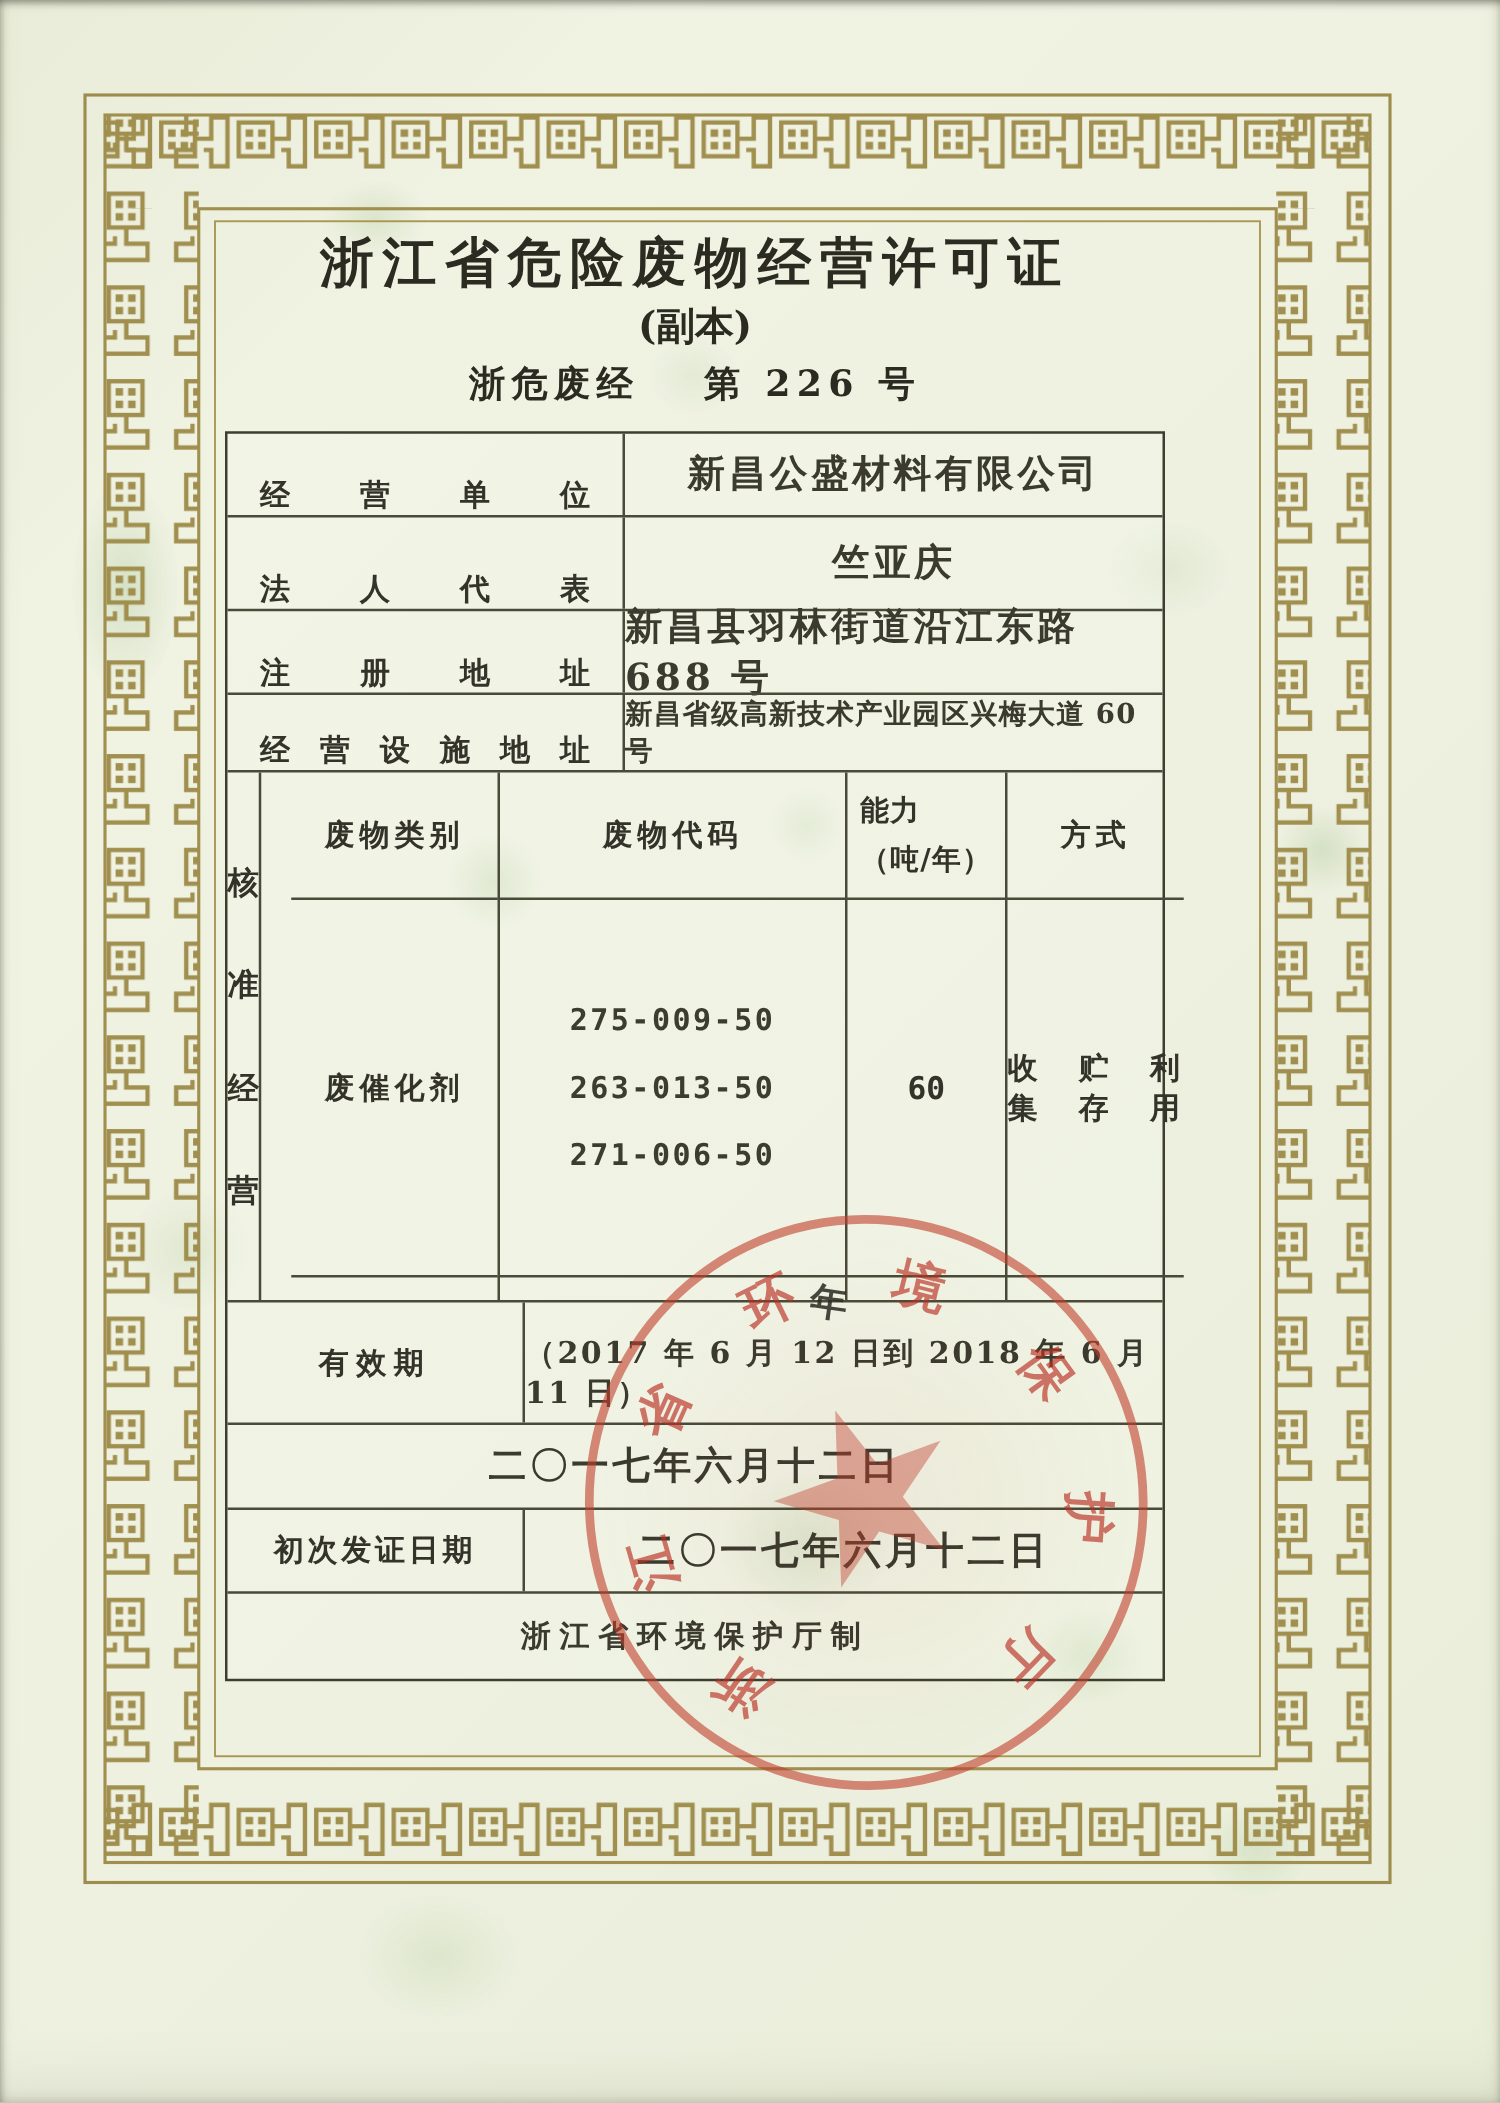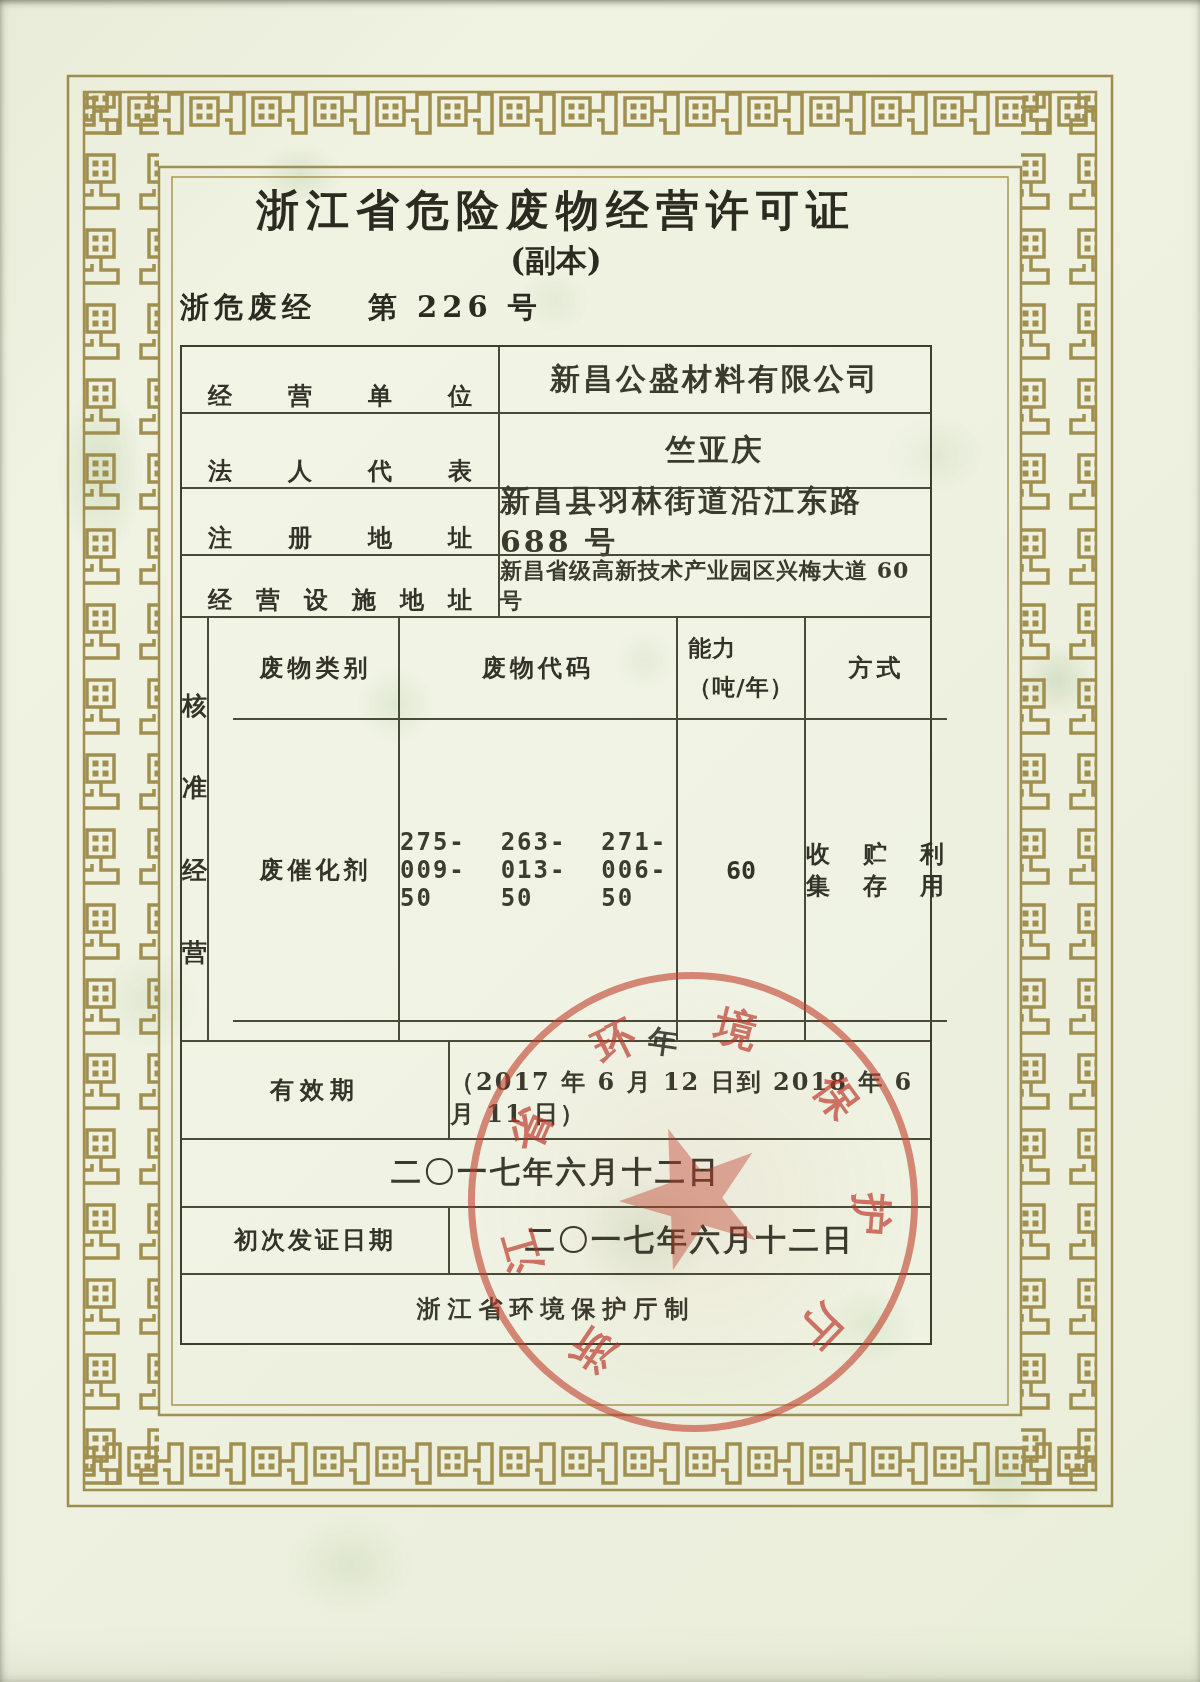--- a/index.html
+++ b/index.html
@@ -38,40 +38,40 @@
     position:absolute; left:180px; top:182px; width:752px; z-index:4;
     text-align:center; font-size:43px; font-weight:bold; letter-spacing:7px;
     color:#2b2b21;
   }
   .subtitle{
     position:absolute; left:180px; top:240px; width:752px; z-index:4;
     text-align:center; font-size:31px; font-weight:bold; color:#2b2b21;
   }
   .serial-row{
     position:absolute; left:180px; top:288px; width:752px; z-index:4;
-    display:flex; justify-content:flex-start; gap:52px;
+    display:flex; justify-content:center; gap:52px;
     font-size:29px; font-weight:bold; color:#2b2b21; letter-spacing:5px;
   }
 
   .ctable{
     position:absolute; left:180px; top:345px; width:752px; height:1000px; z-index:4;
     border:2.5px solid #3e3e2e; box-sizing:border-box;
     display:flex; flex-direction:column;
     background:rgba(248,250,240,.25);
   }
   .trow{display:flex; box-sizing:border-box;}
   .trow + .trow{border-top:2px solid #4a4a38;}
   .lcell{
     box-sizing:border-box; border-right:2px solid #4a4a38;
     display:flex; align-items:center; font-size:24px; font-weight:bold;
     color:#33332a;
   }
   .lcell.w-top{width:318px; padding:0 26px;align-items:flex-end;}
   .lcell.w-top span{display:block; width:100%; text-align:justify; text-align-last:justify; text-justify:inter-character;}
-  .lcell.w-bot{width:268px; justify-content:center; letter-spacing:6px;}
+  .lcell.w-bot{width:238px; justify-content:center; letter-spacing:6px;}
   .vcell{
     flex:1; display:flex; align-items:center; justify-content:center;
     font-size:30px; font-weight:bold; color:#3a3a2e; letter-spacing:3px;
     box-sizing:border-box;
   }
   .vcell.small{font-size:22px; letter-spacing:1px;}
   .vcell.validity{align-items:flex-end; padding-bottom:8px; font-size:24px; letter-spacing:2px;}
 
   .side-cell{
     width:73px; box-sizing:border-box; border-right:2px solid #4a4a38;
@@ -83,21 +83,21 @@
     grid-template-columns:165px 278px 128px 1fr;
     grid-template-rows:102px 300px 20px;
     margin-left:24px;
   }
   .ag{box-sizing:border-box; display:flex; align-items:center; justify-content:center;
       font-weight:bold; color:#33332a;}
   .ag.bl{border-left:2px solid #4a4a38;}
   .ag.hdr{border-bottom:2px solid #4a4a38; font-size:24px; letter-spacing:4px;}
   .ag.hdr .two{display:flex; flex-direction:column; align-items:flex-start; gap:8px; font-size:23px; letter-spacing:1px;}
   .ag.strip{border-top:2px solid #4a4a38;}
-  .codes{display:flex; flex-direction:row; gap:26px; font-family:"DejaVu Sans Mono","Liberation Mono",monospace;
+  .codes{display:flex; flex-direction:column; gap:26px; font-family:"DejaVu Sans Mono","Liberation Mono",monospace;
          font-size:24px; letter-spacing:2px; font-weight:bold; color:#3c3c30;}
   .methods{display:flex; flex-direction:row; gap:30px; font-size:24px; letter-spacing:3px;}
   .cap{font-size:25px; font-family:"DejaVu Sans Mono","Liberation Mono",monospace;}
   .cat{font-size:24px; letter-spacing:4px;}
 
   .footer-cell{
     flex:1; display:flex; align-items:center; justify-content:center;
     font-size:24px; font-weight:bold; letter-spacing:7px; color:#3a3a2e;
   }
 

